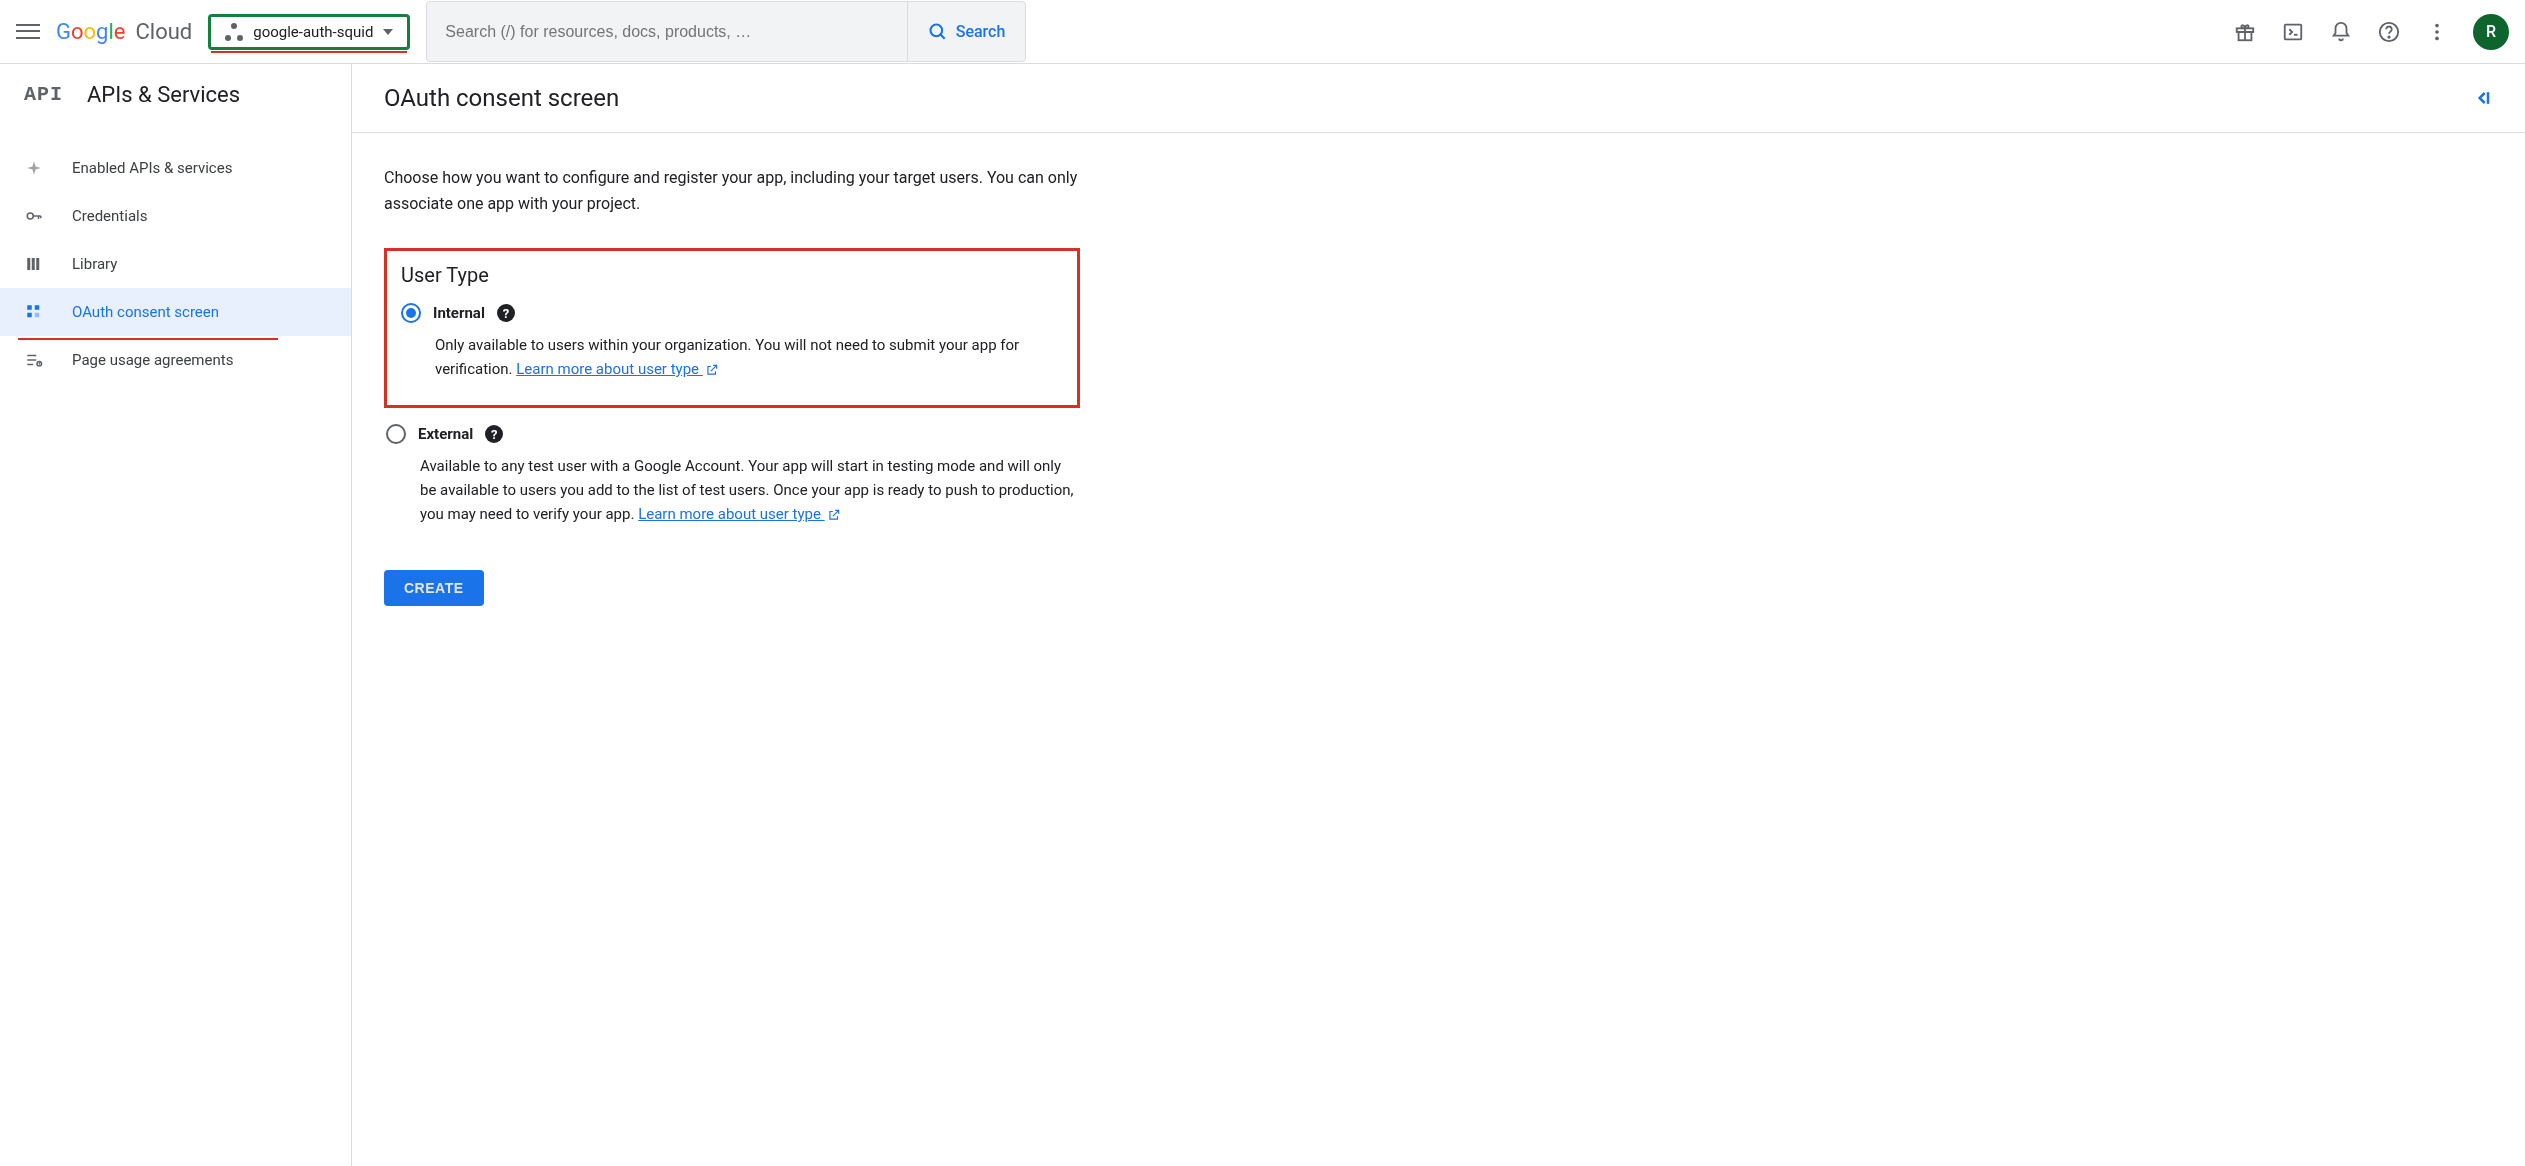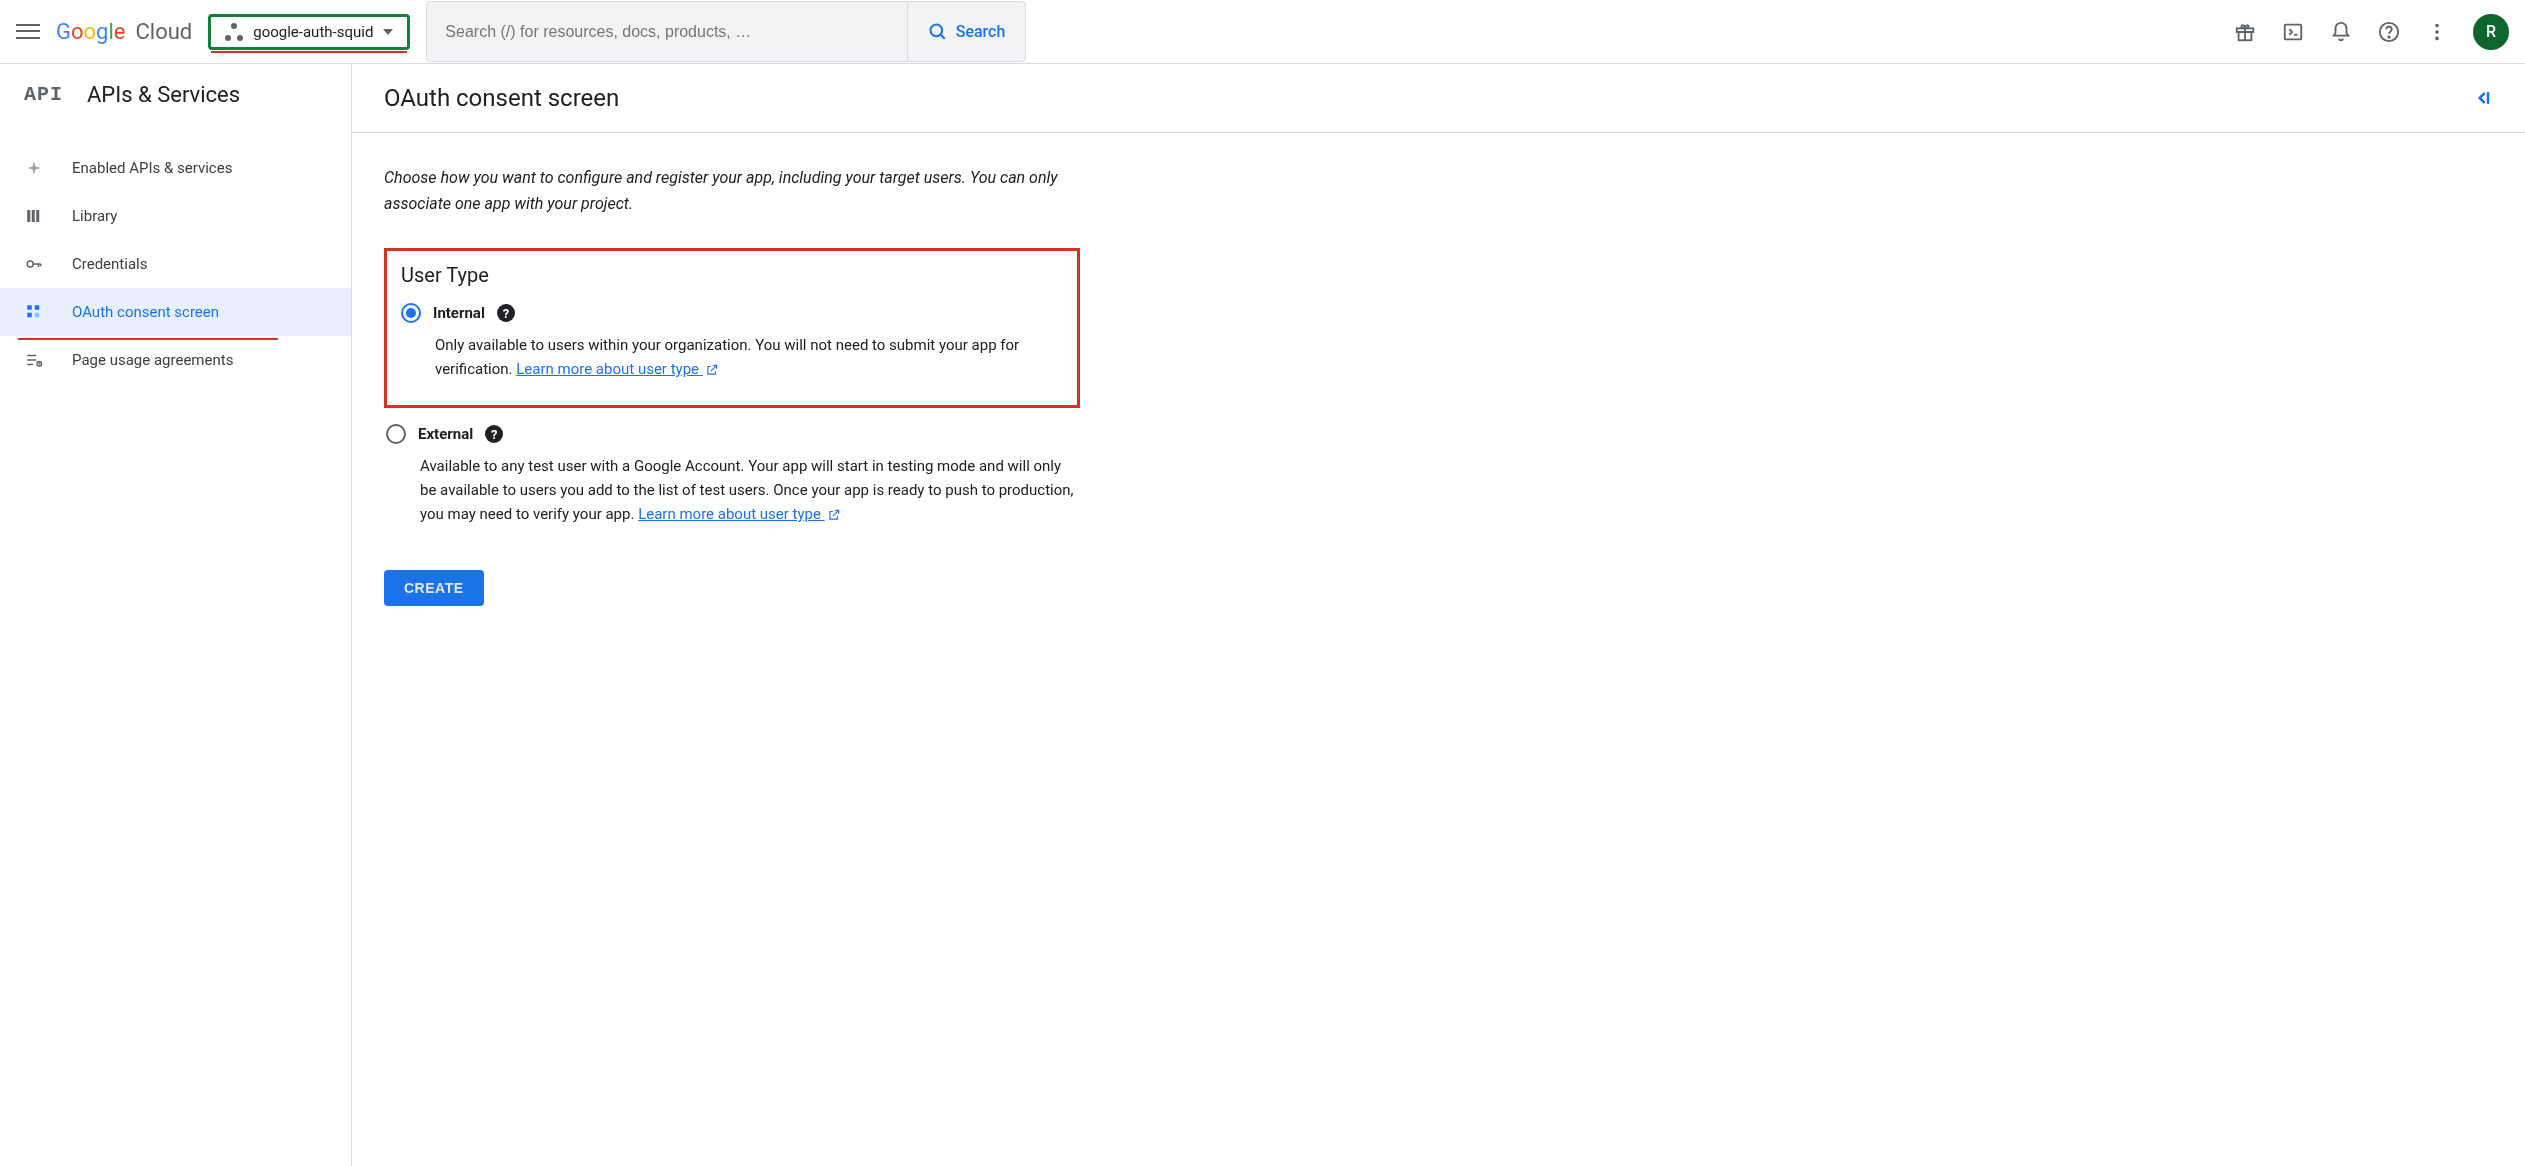--- a/index.html
+++ b/index.html
@@ -60,21 +60,21 @@
   .nav-item.active .nav-icon { color:#1a73e8; }
   .nav-underline { position:absolute; bottom:-4px; left:18px; width:260px; height:2px; background:#d93025; }
 
   
   .main { flex:1; padding:0; position:relative; }
   .main-header { display:flex; align-items:center; justify-content:space-between; padding:20px 32px; }
   .main-title { font-size:24px; font-weight:400; }
   .collapse-icon { color:#1a73e8; font-size:20px; cursor:pointer; font-weight:bold;}
   .main-divider { border-bottom:1px solid #dadce0; }
   .content { padding:32px; max-width:760px; }
-  .intro { font-size:16px; line-height:1.6; margin-bottom:32px;font-style:italic; }
+  .intro { font-size:16px; line-height:1.6; margin-bottom:32px; }
 
   .user-type-box { border:3px solid #d93025; padding:12px 14px 16px; margin-bottom:8px;}
   .section-heading { font-size:20px; font-weight:400; margin-bottom:16px; }
   .radio-row { display:flex; align-items:center; gap:12px; margin-bottom:10px; }
   .radio { width:20px; height:20px; border-radius:50%; border:2px solid #5f6368; position:relative; cursor:pointer;}
   .radio.checked { border-color:#1a73e8; }
   .radio.checked::after { content:''; position:absolute; top:3px; left:3px; width:10px; height:10px; border-radius:50%; background:#1a73e8;}
   .radio-label { font-size:15px; font-weight:700; }
   .help-circle { width:18px; height:18px; border-radius:50%; background:#202124; color:#fff; font-size:13px; font-weight:bold; display:flex; align-items:center; justify-content:center; cursor:pointer;}
   .radio-desc { font-size:15px; line-height:1.6; padding-left:34px; margin-bottom:8px;}
@@ -179,39 +179,39 @@
         <span class="nav-icon">
           <svg width="18" height="18" viewBox="0 0 24 24" fill="#5f6368">
               <path d="M12 3 L14 10 L21 12 L14 14 L12 21 L10 14 L3 12 L10 10 Z" opacity="0.6"></path>
             </svg>
         </span>
         <span>Enabled APIs &amp; services</span>
       </div>
 
       <div class="nav-item">
         <span class="nav-icon">
-          <svg width="18" height="18" viewBox="0 0 24 24" fill="#5f6368">
-              <rect x="3" y="4" width="4" height="16"></rect>
-              <rect x="9" y="4" width="4" height="16"></rect>
-              <rect x="15" y="4" width="4" height="16"></rect>
-            </svg>
-        </span>
-        <span>Library</span>
-      </div>
-
-      <div class="nav-item">
-        <span class="nav-icon">
           <svg width="18" height="18" viewBox="0 0 24 24" fill="none" stroke="#5f6368" stroke-width="2">
               <circle cx="7" cy="12" r="4"></circle>
               <line x1="11" y1="12" x2="21" y2="12"></line>
               <line x1="18" y1="12" x2="18" y2="16"></line>
               <line x1="21" y1="12" x2="21" y2="15"></line>
             </svg>
         </span>
         <span>Credentials</span>
+      </div>
+
+      <div class="nav-item">
+        <span class="nav-icon">
+          <svg width="18" height="18" viewBox="0 0 24 24" fill="#5f6368">
+              <rect x="3" y="4" width="4" height="16"></rect>
+              <rect x="9" y="4" width="4" height="16"></rect>
+              <rect x="15" y="4" width="4" height="16"></rect>
+            </svg>
+        </span>
+        <span>Library</span>
       </div>
 
       <div class="nav-item active">
         <span class="nav-icon">
           <svg width="18" height="18" viewBox="0 0 24 24" fill="#1a73e8">
               <rect x="3" y="3" width="6" height="6"></rect>
               <rect x="13" y="3" width="6" height="6"></rect>
               <rect x="3" y="13" width="6" height="6"></rect>
               <rect x="13" y="13" width="6" height="6" opacity="0.4"></rect>
             </svg>

